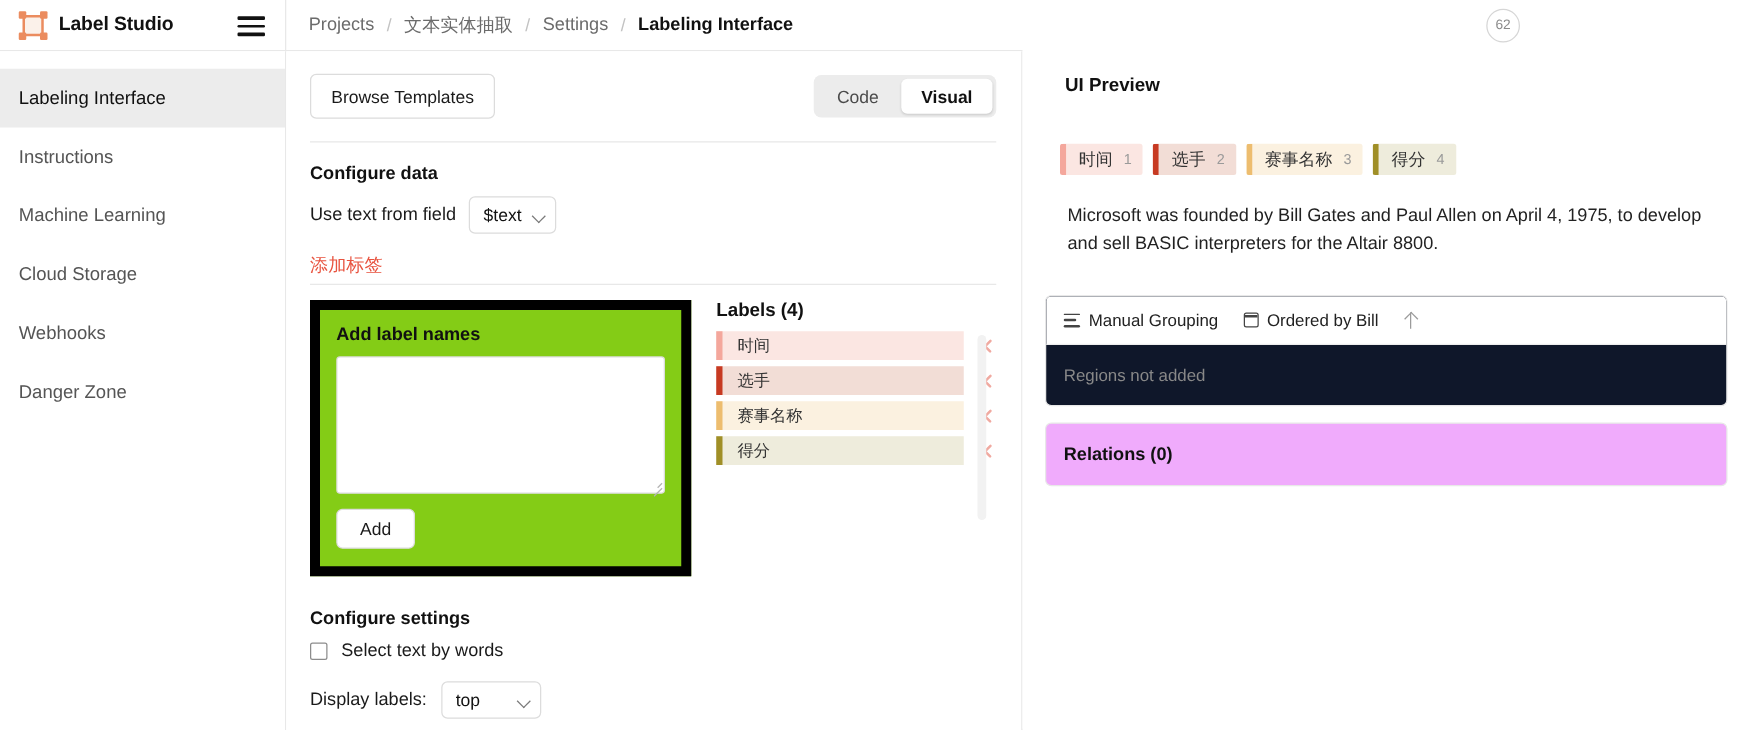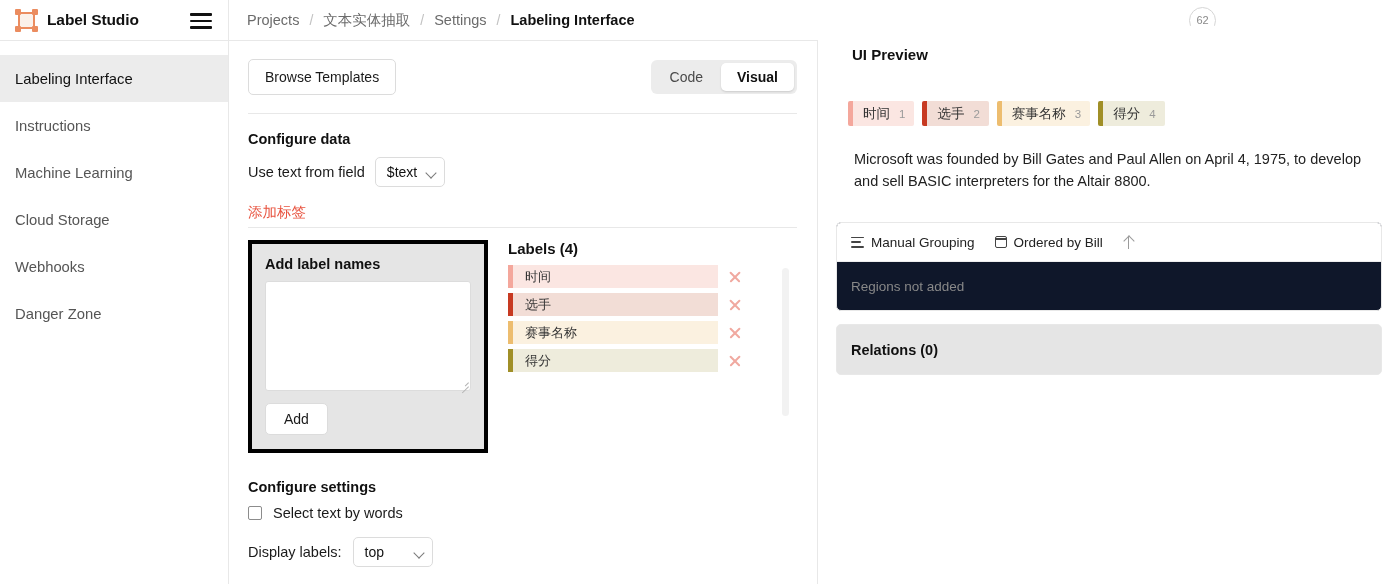--- a/index.html
+++ b/index.html
@@ -151,24 +151,24 @@
 
   .annot-red {
     color: #e8533f; font-size: 14.5px; margin: 16px 0 5px 0;
   }
   .hr2 { height: 1px; background: #e8e8e8; }
 
   
   .labels-area { display: flex; margin-top: 12px; gap: 0; }
 
   .add-box {
-    width: 240px; min-height: 193px;
-    border: 4px solid #000000;
+    width: 305px; min-height: 193px;
+    border: 8px solid #000000;
     padding: 12px 13px 14px 13px;
-    background: #e5e5e5;
+    background: #84cc16;
     flex: 0 0 auto;
   }
   .add-box-title { font-size: 14.5px; font-weight: 700; color: #111; margin-bottom: 9px; }
   .ta {
     width: 100%; height: 110px;
     border: 1px solid #dcdcdc; border-radius: 3px;
     background: #fff; resize: none;
     font-family: inherit; font-size: 13px; color: #111;
     padding: 6px 8px;
     display: block;
@@ -223,21 +223,21 @@
   .settings { margin-top: 26px; }
   .cb-row { display: flex; align-items: center; gap: 11px; margin-bottom: 16px; }
   .cb {
     width: 14px; height: 14px; border: 1px solid #8c8c8c; border-radius: 2px;
     background: #fff; cursor: pointer; flex: 0 0 auto;
   }
   .cb-label { font-size: 14.5px; color: #1a1a1a; }
 
   
   .preview {
-    position: absolute; top: 26px; left: 818px;
+    position: absolute; top: 40px; left: 818px;
     width: 582px; height: 543px;
     background: #fff;
     padding: 16px 16px 0 16px;
   }
   .preview-title { font-size: 15px; font-weight: 700; color: #111; margin: 4px 0 0 18px; }
 
   .pchips { display: flex; gap: 8px; margin: 38px 0 0 14px; flex-wrap: wrap; }
   .pchip {
     height: 25px; display: flex; align-items: center; gap: 9px;
     padding: 0 9px 0 10px;
@@ -289,21 +289,21 @@
   }
   .regions-empty {
     height: 48px; display: flex; align-items: center; padding-left: 14px;
     font-size: 13.5px; color: #888;
   }
   .relations-card {
     margin: 13px 2px 0 2px;
     border: 1px solid #e8e8e8; border-radius: 5px;
     height: 51px; display: flex; align-items: center; padding-left: 14px;
     font-size: 14.5px; font-weight: 700; color: #111;
-    background: #e5e5e5; cursor: pointer;
+    background: #f0abfc; cursor: pointer;
   }
 </style>
 </head>
 <body>
 
 <div class="topbar">
   <div class="brand">
     <span class="logo-mark">
       <span class="frame"></span>
         <i class="tl"></i>

